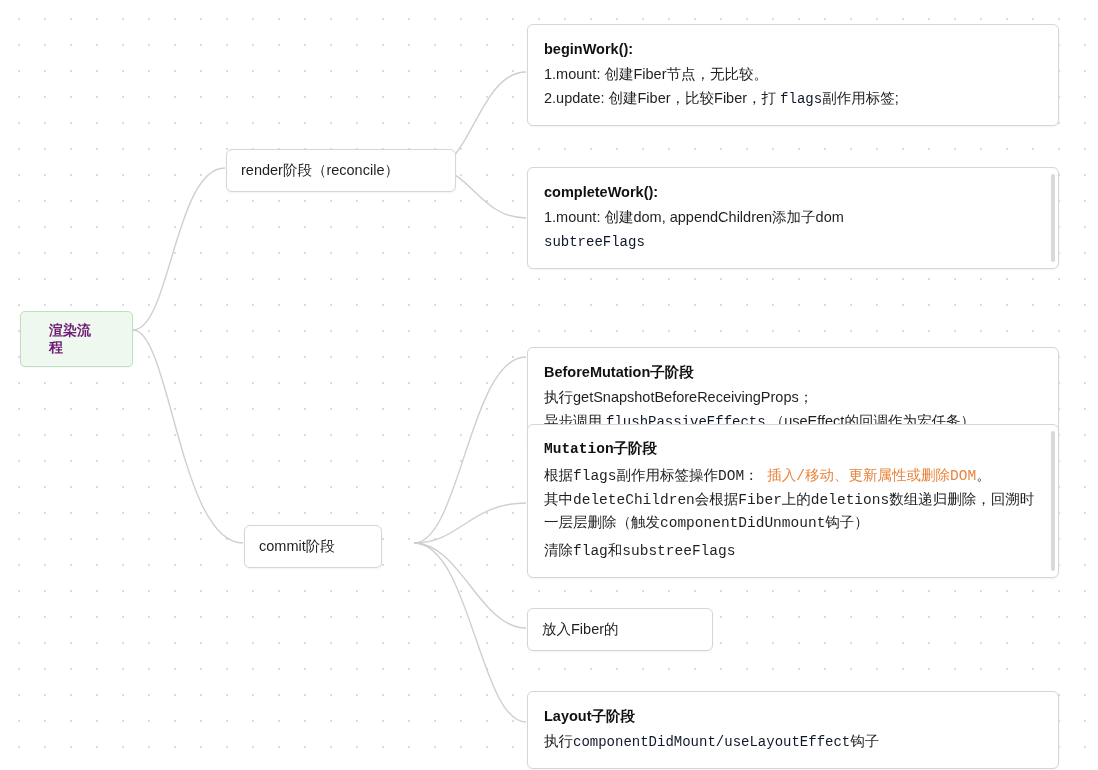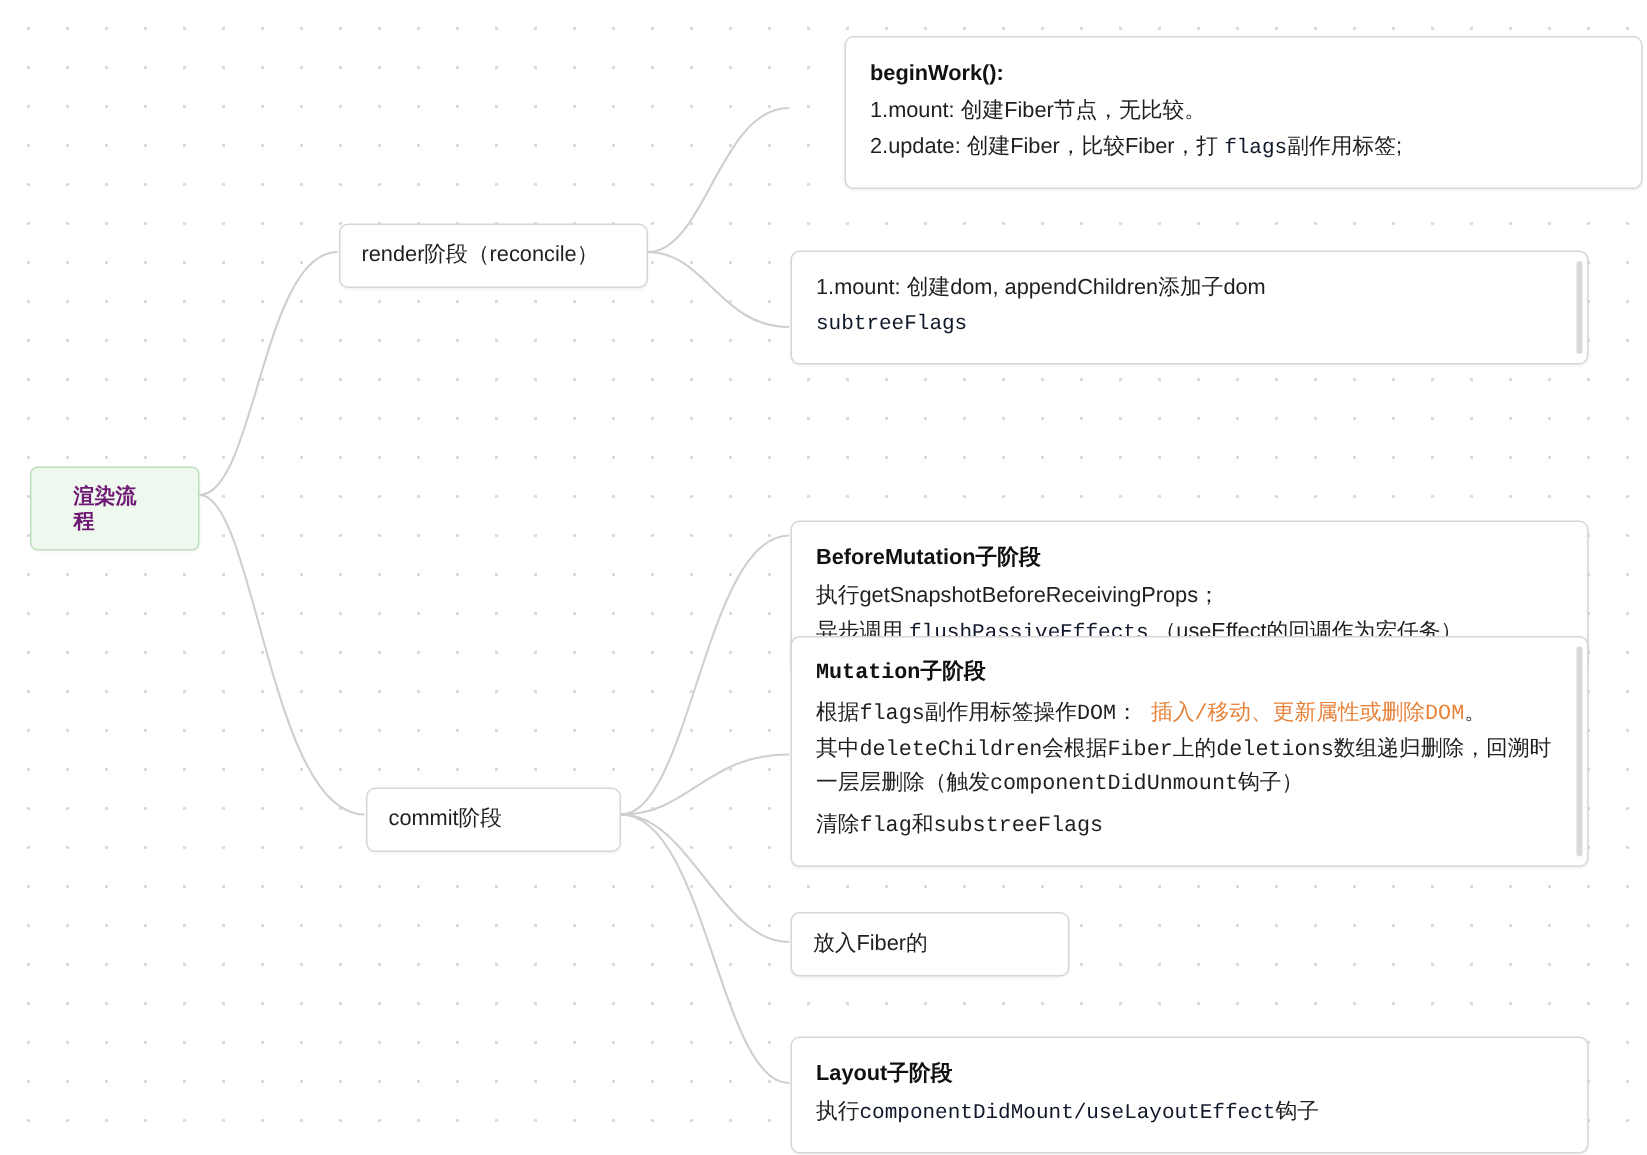--- a/index.html
+++ b/index.html
@@ -114,39 +114,40 @@
       <path d="M414 543 C 460 543, 480 628, 526 628"></path>
 
       <path d="M414 543 C 470 543, 480 722, 526 722"></path>
     </g>
   </svg>
 
   <div class="node node-root" style="left:20px; top:311px; width:113px;">
     <span>渲染流程</span>
   </div>
 
-  <div class="node node-plain" style="left:226px; top:149px; width:206px;">
+  <div class="node node-plain" style="left:226px; top:149px; width:230px;">
     <span>render阶段（reconcile）</span>
   </div>
 
-  <div class="node node-plain" style="left:244px; top:525px; width:170px;">
+  <div class="node node-plain" style="left:244px; top:525px; width:138px;">
     <span>commit阶段</span>
   </div>
 
-  <div class="node node-card" style="left:527px; top:24px; width:532px;margin-left:36px;">
+  <div class="node node-card" style="left:527px; top:24px; width:532px;">
     <div class="card-title">beginWork():</div>
     <div class="card-line">
       <span>1.mount: 创建Fiber节点，无比较。</span>
     </div>
     <div class="card-line">
       <span>2.update: 创建Fiber，比较Fiber，打 </span><span class="mono-orange">flags</span><span>副作用标签;</span>
     </div>
   </div>
 
   <div class="node node-card" style="left:527px; top:167px; width:532px;">
+    <div class="card-title">completeWork():</div>
     <div class="card-line">
       <span>1.mount: 创建dom, appendChildren添加子dom</span>
     </div>
     <div class="card-line">
       <span class="mono-orange">subtreeFlags</span>
     </div>
     <div class="scrollbar"></div>
   </div>
 
   <div class="node node-card" style="left:527px; top:312px; width:532px;margin-top:35px;">

